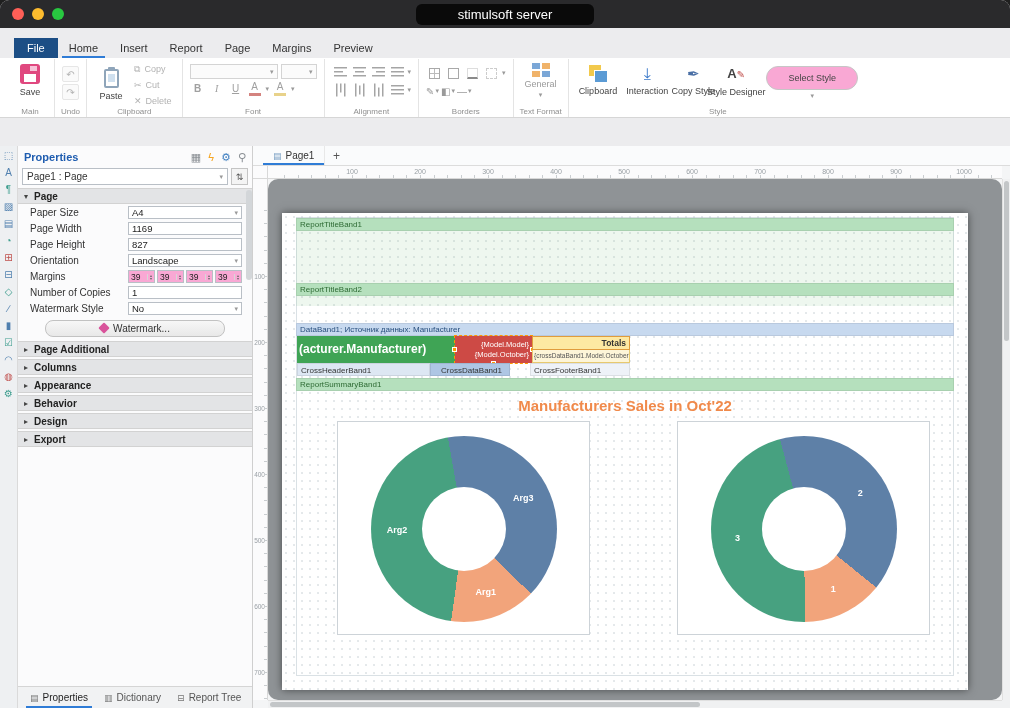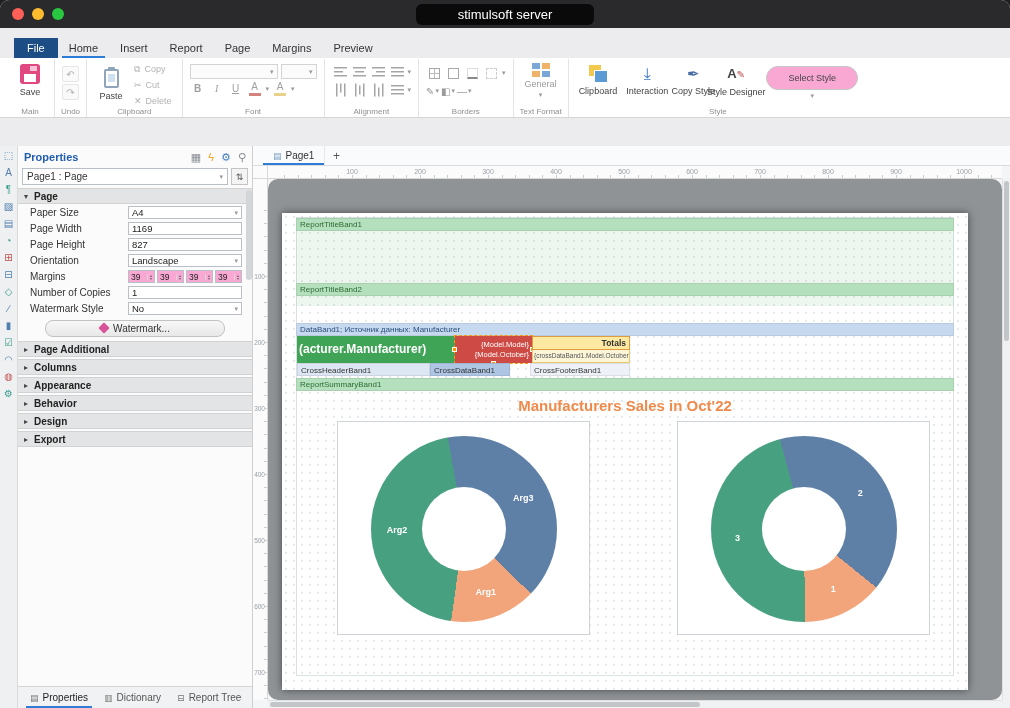--- a/index.html
+++ b/index.html
@@ -154,21 +154,21 @@
   .bstrip.blue{background:#c7d9ef;color:#274e7d;}
   .tint{position:absolute;left:14px;width:658px;background:rgba(125,195,135,.13);pointer-events:none;}
   .titlebox{position:absolute;left:17px;top:20px;width:652px;height:32px;border:1px solid #9fb3bc;display:flex;align-items:center;justify-content:center;font-size:20px;font-weight:bold;color:#161616;background:rgba(255,255,255,.35);}
   .xgreen{position:absolute;left:15px;top:123px;width:158px;height:27px;background:#3fa455;color:#fff;font-size:12px;font-weight:bold;line-height:27px;white-space:nowrap;overflow:hidden;padding-left:2px;}
   .xred{position:absolute;left:173px;top:123px;width:77px;height:27px;background:#cd4a45;color:#fff;font-size:7.5px;display:flex;flex-direction:column;align-items:flex-end;justify-content:center;padding-right:3px;outline:1px dashed #ff9800;line-height:1.3;}
   .handle{position:absolute;width:5px;height:5px;background:#ff9800;border:1px solid #fff;}
   .xyellow{position:absolute;left:250px;top:123px;width:98px;height:14px;background:#fde9a2;border:1px solid #e09c3c;font-size:8.5px;font-weight:bold;color:#333;text-align:right;line-height:12px;padding-right:3px;}
   .xexpr{position:absolute;left:250px;top:137px;width:98px;height:13px;background:#fdf5d8;border:1px solid #e7c96f;border-top:none;font-size:6.5px;color:#555;line-height:12px;white-space:nowrap;overflow:hidden;padding-left:1px;}
   .clabel{position:absolute;top:150px;height:13px;font-size:8px;color:#333;line-height:13px;padding-left:3px;border:1px solid rgba(0,0,0,.08);}
   .clabel.h{left:15px;width:133px;background:#dde7f3;}
-  .clabel.d{left:148px;width:80px;background:#aec6e4;}
+  .clabel.d{left:148px;width:80px;background:#aec6e4;text-align:center;}
   .clabel.f{left:248px;width:100px;background:#eef2f8;}
   .charttitle{position:absolute;left:0;top:184px;width:686px;text-align:center;font-size:15px;font-weight:bold;color:#f08a4b;}
   .chartpanel{position:absolute;top:208px;width:253px;height:214px;background:#fff;border:1px solid #cdd3d8;}
   .chartpanel.left{left:55px}.chartpanel.right{left:395px}
   .donut{position:absolute;left:33px;top:14px;width:186px;height:186px;border-radius:50%;}
   .donut::after{content:"";position:absolute;left:51px;top:51px;width:84px;height:84px;border-radius:50%;background:#fff;}
   .slabel{position:absolute;transform:translate(-50%,-50%);color:#fff;font-size:9px;font-weight:bold;z-index:2;}
   
   .vsb{position:absolute;right:0;top:33px;bottom:8px;width:8px;background:#f0f1f2;border-left:1px solid #e0e0e0;}
   .vsb .thumb{position:absolute;left:1px;right:1px;top:2px;height:160px;background:#c3c6c8;border-radius:3px;}

